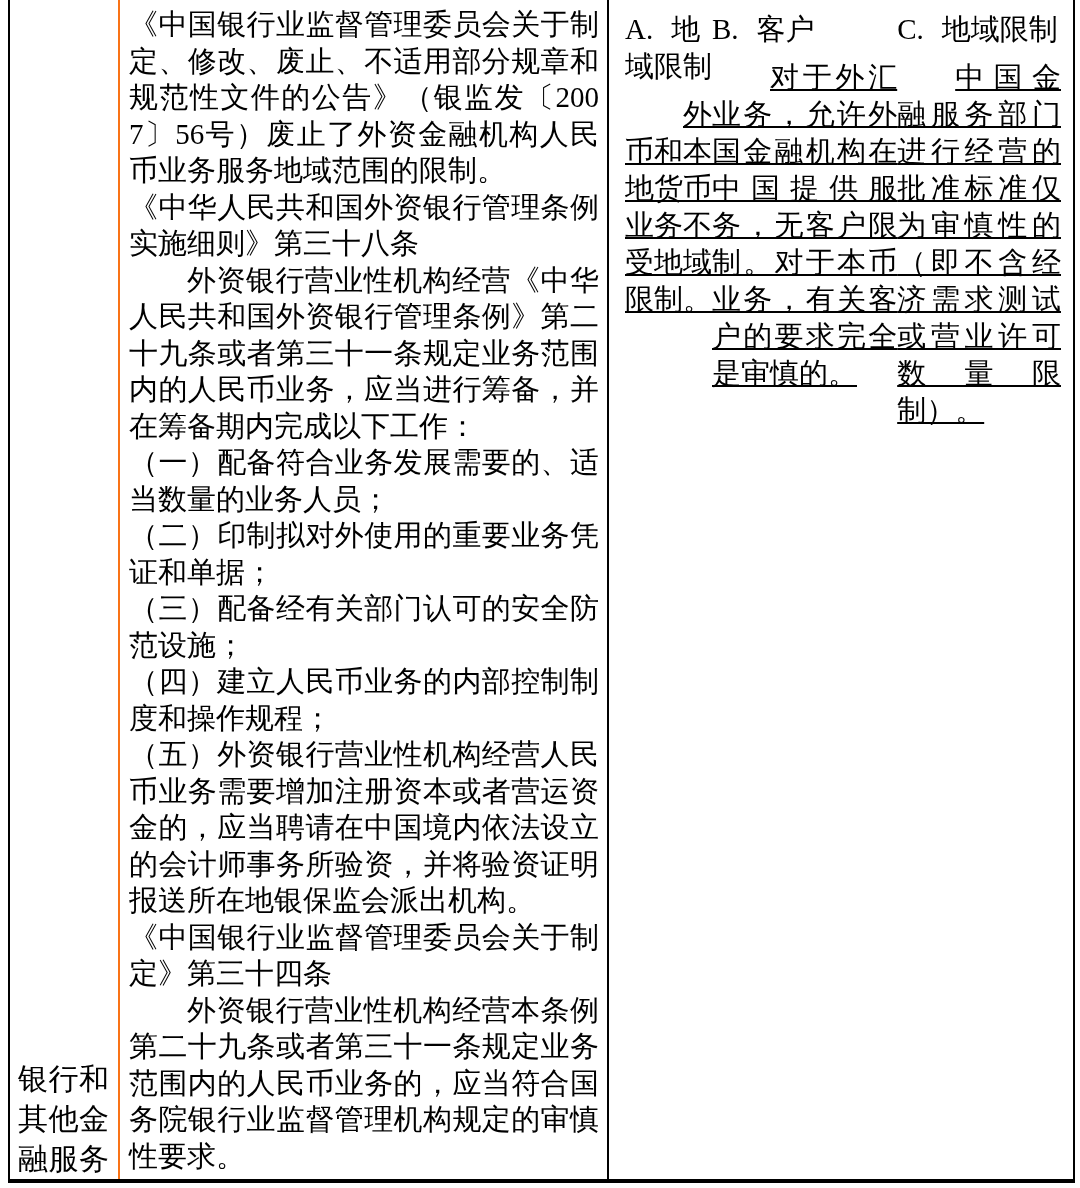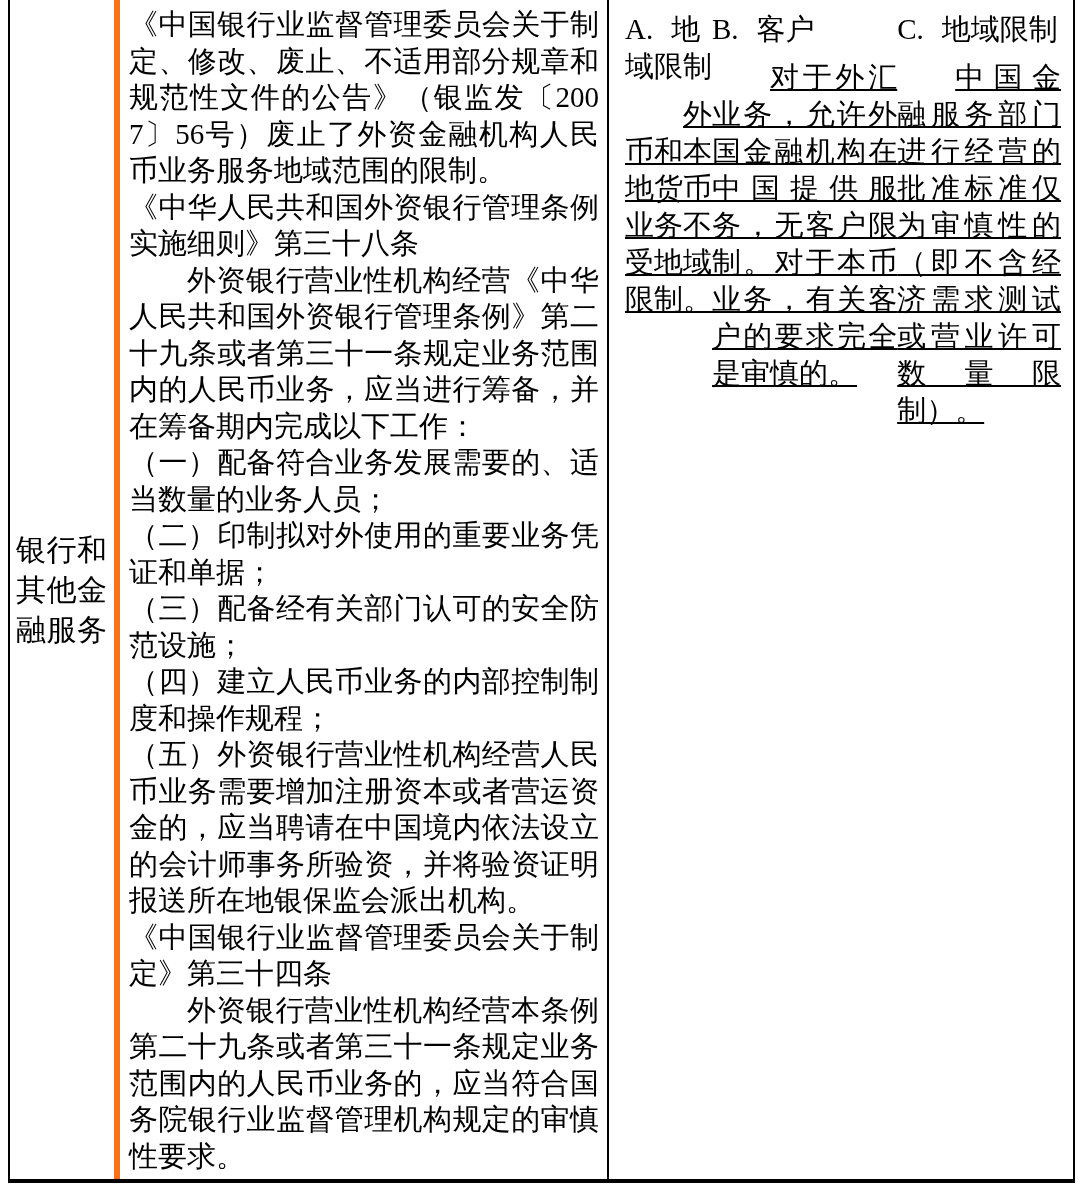--- a/index.html
+++ b/index.html
@@ -30,23 +30,23 @@
     border-right: 2px solid #000;
     border-bottom: 4px solid #000;
     background: #ffffff;
   }
   .cell { box-sizing: border-box; }
 
   
   .col-sector {
     width: 110px;
     flex: 0 0 110px;
-    border-right: 6px solid #f97316;
+    border-right: 2px solid #f97316;
     display: flex;
-    align-items: center;
+    align-items: flex-end;
     justify-content: center;
   }
   .sector-label {
     width: 92px;
     font-size: 30px;
     line-height: 40px;
     letter-spacing: 0.5px;
     text-align: left;
     word-break: break-all;
   }

